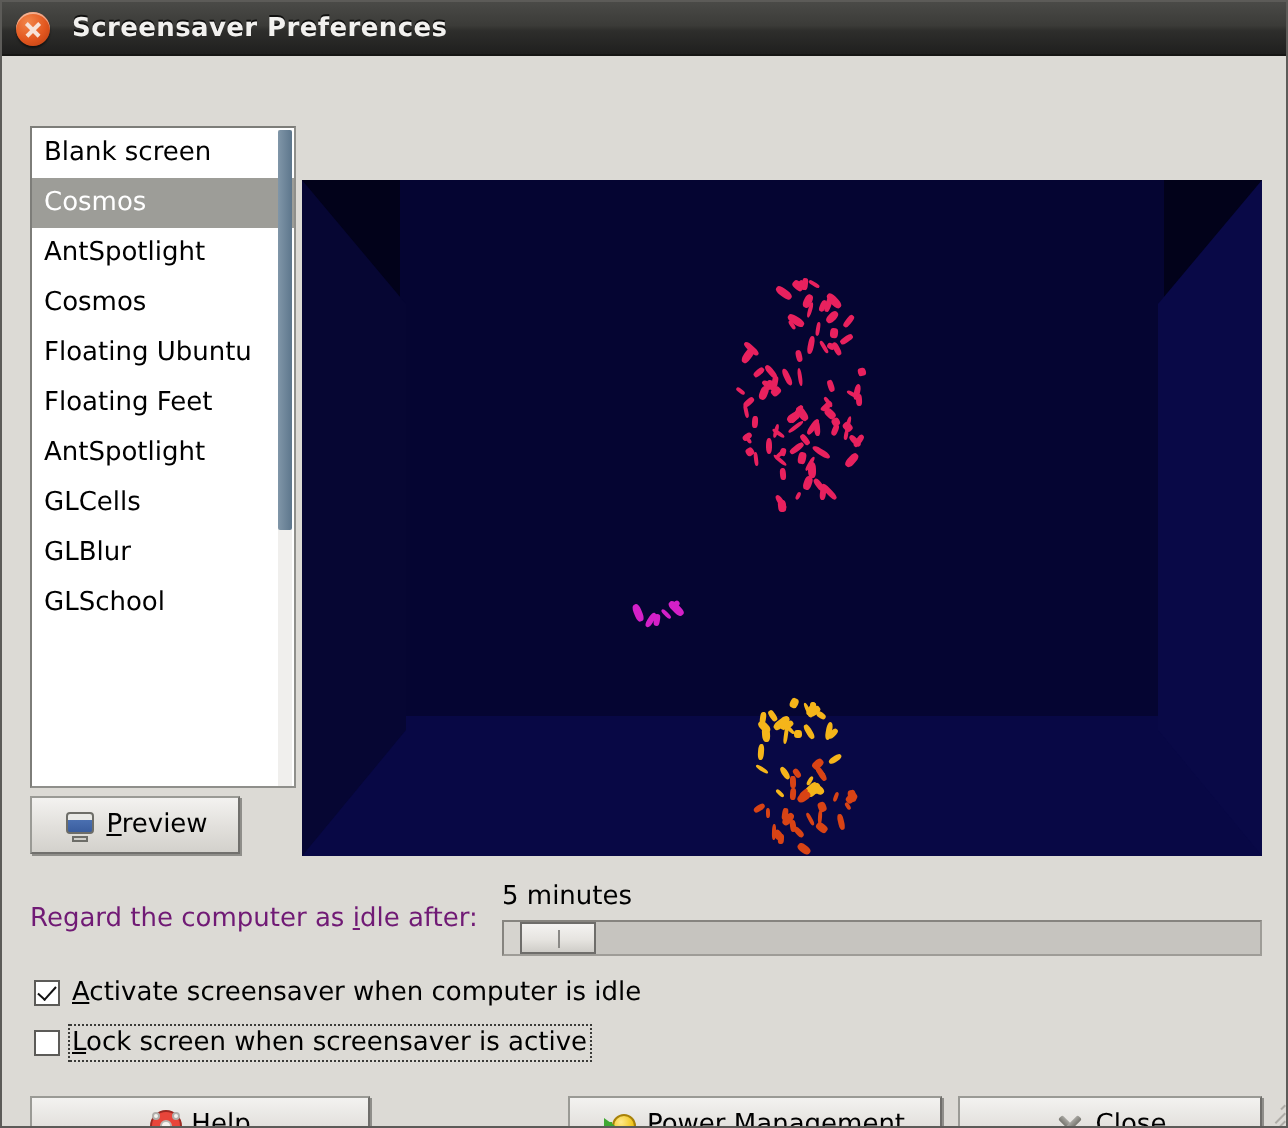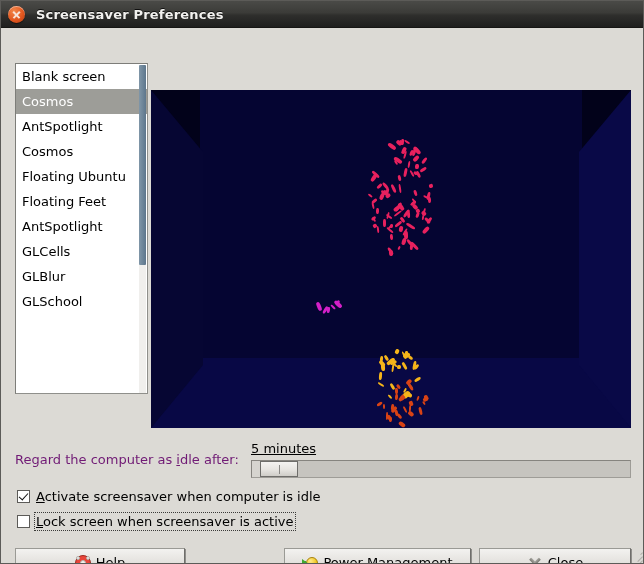--- a/index.html
+++ b/index.html
@@ -216,21 +216,20 @@
     position: absolute;
     left: 14px; top: 424px;
     font-size: 13px;
     color: #701a75;
   }
   .idle-value {
     position: absolute;
     left: 250px; top: 413px;
     font-size: 13px;
     color: #000;
-    text-decoration: underline;
   }
   .slider {
     position: absolute;
     left: 250px; top: 432px;
     width: 380px;
     height: 18px;
     background: #c6c4bf;
     border: 1px solid #9e9c97;
     border-top-color: #86847f;
     border-left-color: #86847f;
@@ -560,20 +559,27 @@
           <span class="pt" style="left: 272.6px; top: 306.1px; width: 3.8px; height: 5.5px; background: rgb(216, 67, 21); transform: rotate(49deg);"></span>
           <span class="pt" style="left: 173px; top: 215.8px; width: 3px; height: 7.6px; background: rgb(212, 32, 200); transform: rotate(32deg);"></span>
           <span class="pt" style="left: 165.6px; top: 212.2px; width: 3.7px; height: 8.7px; background: rgb(212, 32, 200); transform: rotate(-22deg);"></span>
           <span class="pt" style="left: 175.6px; top: 216.6px; width: 2.9px; height: 5.5px; background: rgb(212, 32, 200); transform: rotate(9deg);"></span>
           <span class="pt" style="left: 185.4px; top: 209.7px; width: 3.5px; height: 8.5px; background: rgb(212, 32, 200); transform: rotate(-46deg);"></span>
           <span class="pt" style="left: 181px; top: 213.6px; width: 2.1px; height: 5.8px; background: rgb(212, 32, 200); transform: rotate(-46deg);"></span>
           <span class="pt" style="left: 185px; top: 210.2px; width: 3px; height: 5.4px; background: rgb(212, 32, 200); transform: rotate(44deg);"></span>
         </div>
     </div>
 
+    <div class="preview-btn">
+      <span class="mon-icon">
+        <span class="body"></span>
+          <span class="foot"></span>
+      </span>
+      <span><u class="acc">P</u><span>review</span></span>
+    </div>
 
     <div class="idle-label"><span>Regard the computer as </span><u class="acc">i</u><span>dle after:</span></div>
     <div class="idle-value">5 minutes</div>
     <div class="slider">
       <div class="slider-fill"></div>
       <div class="slider-thumb"></div>
     </div>
 
     <div class="checkrow cb-activate">
       <span class="cbox checked"></span>

